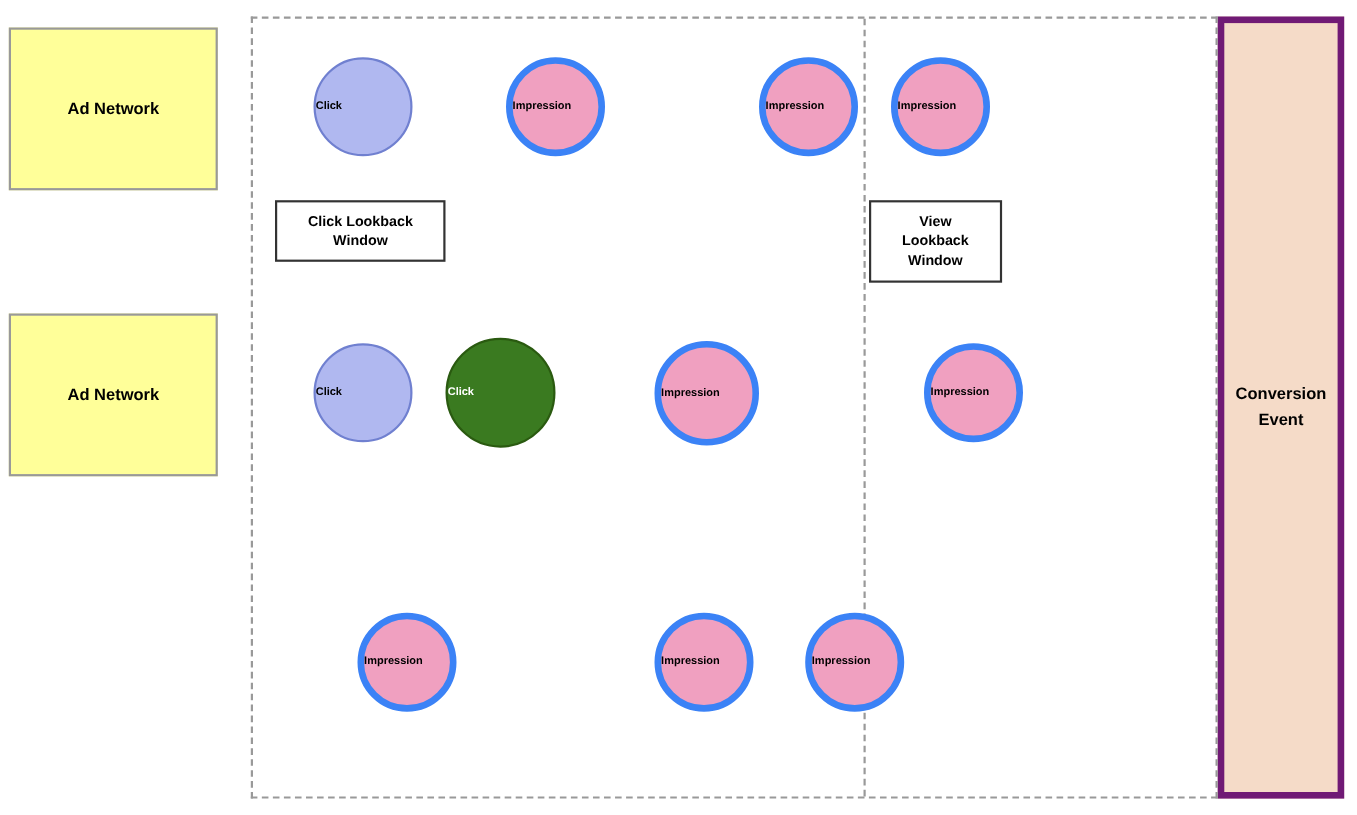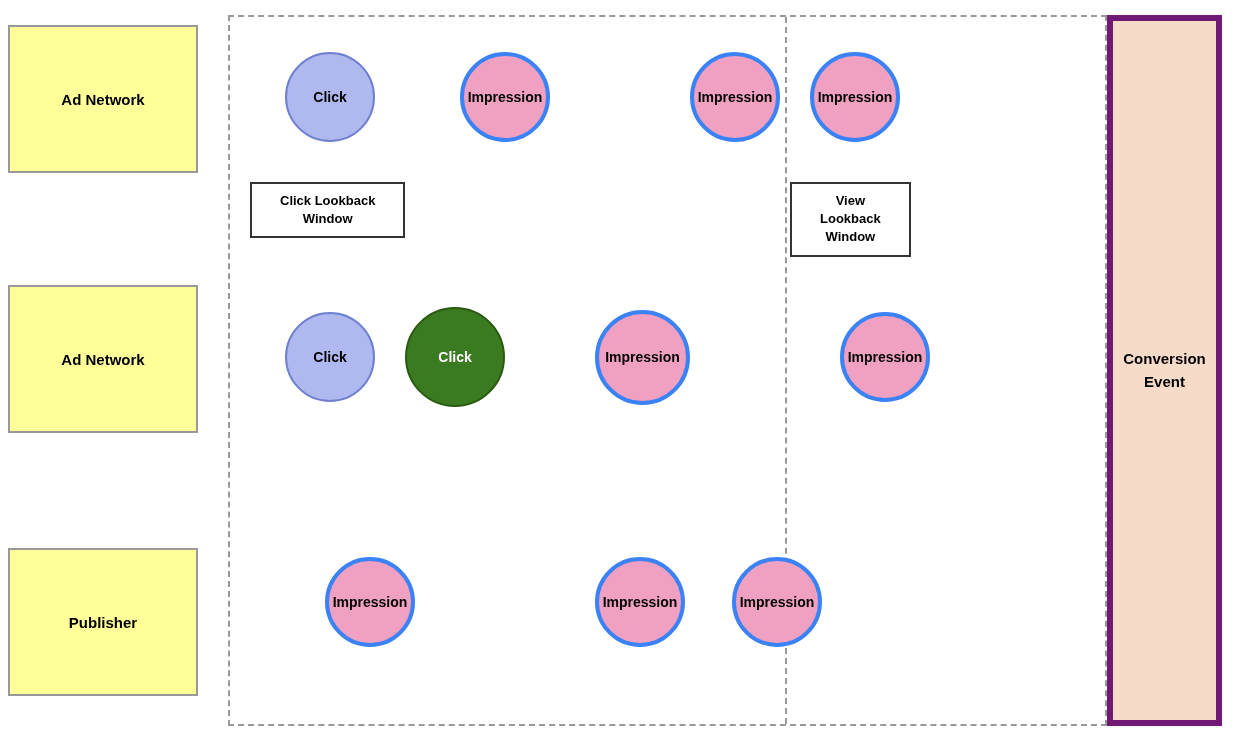--- a/index.html
+++ b/index.html
@@ -118,35 +118,34 @@
       top: 165px;
       left: 560px;
     }
 
     
     .circle {
       position: absolute;
       border-radius: 50%;
       display: flex;
       align-items: center;
-      justify-content: center;
-      font-size: 14px;
+      font-size: 10px;
       font-weight: bold;
       text-align: center;
       line-height: 1.2;
     }
 
     .circle-blue {
       background: #b0b8f0;
       border: 2px solid #7080d0;
     }
 
     .circle-pink {
       background: #f0a0c0;
-      border: 4px solid #3b82f6;
+      border: 6px solid #3b82f6;
     }
 
     .circle-green {
       background: #3a7a20;
       border: 2px solid #2a5a10;
       color: #fff;
     }
 
     
     .c1-click {
@@ -203,23 +202,20 @@
 
 <div class="diagram-container">
 
   <div class="left-column">
     <div class="entity-box ad-network-1">
       <span>Ad Network</span>
     </div>
     <div class="entity-box ad-network-2">
       <span>Ad Network</span>
     </div>
-    <div class="entity-box publisher">
-      <span>Publisher</span>
-    </div>
   </div>
 
   <div class="main-area">
 
     <div class="vertical-divider"></div>
 
     <div class="lookback-box click-lookback">
       <span>Click Lookback<br>Window</span>
     </div>
 

